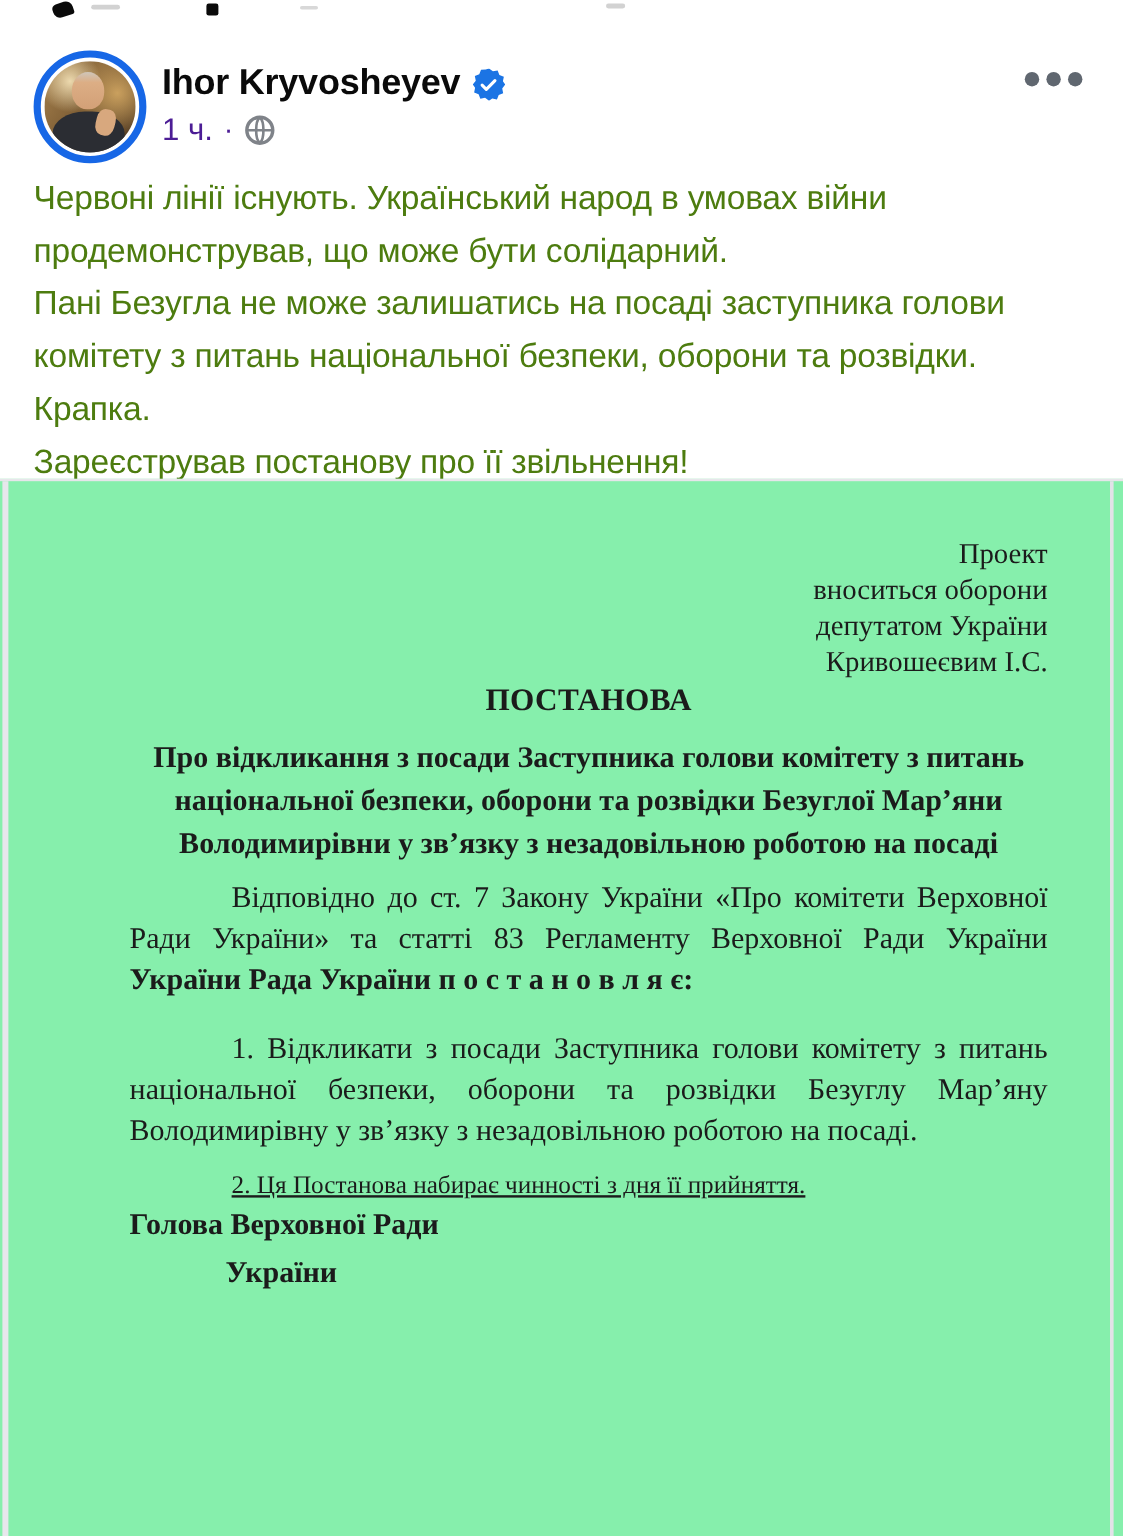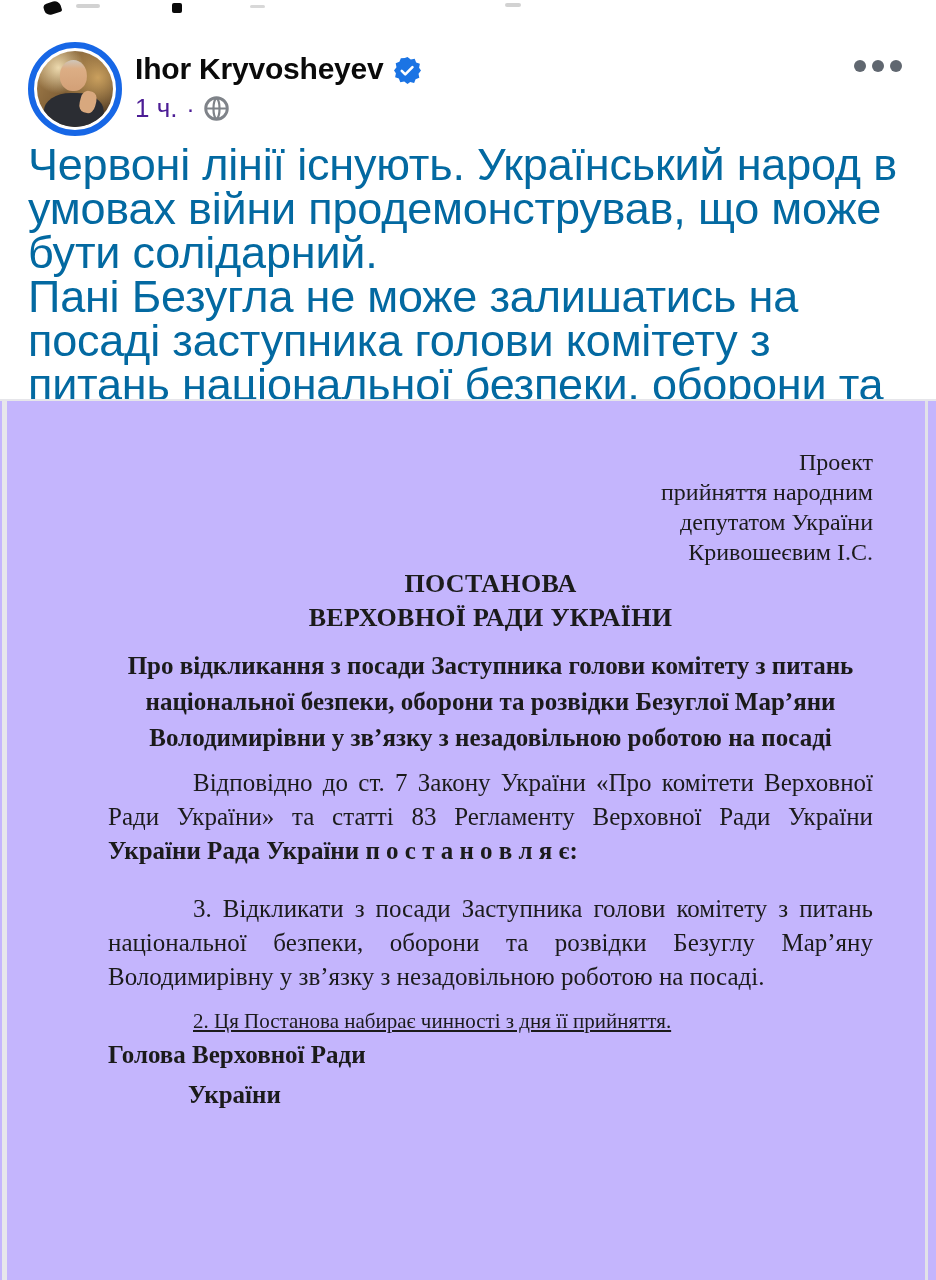--- a/index.html
+++ b/index.html
@@ -53,27 +53,27 @@
   .badge { width:27px; height:27px; display:inline-block; margin-top:2px; }
   .meta-row { position:absolute; left:107px; top:53px; display:flex; align-items:center; gap:9px; color:#4c1d95; font-size:26px; }
   .meta-sep { font-size:24px; line-height:26px; }
   .globe { width:27px; height:27px; display:inline-block; }
   .menu-dots { position:absolute; right:2px; top:16px; display:flex; gap:6px; cursor:pointer; padding:4px; }
   .menu-dots i { width:12px; height:12px; border-radius:50%; background:#606770; display:block; }
 
   
   .post-text {
     position:absolute; top:143px; left:28px; width:884px;
-    font-size:45px; line-height:44px; letter-spacing:-0.2px; color:#0369a1;
+    font-size:28px; line-height:44px; letter-spacing:-0.2px; color:#4d7c0f;
   }
 
   
   .doc {
     position:absolute; top:399px; left:0; width:936px; height:881px;
-    background:#c4b5fd; border-top:2px solid #e6e6ea; cursor:pointer;
+    background:#86efac; border-top:2px solid #e6e6ea; cursor:pointer;
     font-family:"Liberation Serif", serif; color:#1b1b1b;
   }
   .doc .edge-left  { position:absolute; left:2px;  top:0; width:5px; height:100%; background:#e7e7ec; }
   .doc .edge-right { position:absolute; left:925px; top:0; width:3px; height:100%; background:#e2e2e8; }
   .doc-inner { position:absolute; left:108px; top:0; width:765px; }
 
   .submitter { margin-top:46px; text-align:right; font-size:24px; line-height:30px; }
   .doc-title { text-align:center; font-weight:700; font-size:26px; line-height:34px; letter-spacing:0.3px; }
   .doc-subject { margin-top:13px; text-align:center; font-weight:700; font-size:25px; line-height:36px; padding:0 10px; }
   .doc-preamble { margin-top:10px; text-align:justify; text-indent:85px; font-size:25px; line-height:34px; }
@@ -128,47 +128,47 @@
     <div class="menu-dots">
       <i></i>
       <i></i>
       <i></i>
     </div>
   </div>
 
   <div class="post-text">
     <div>Червоні лінії існують. Український народ в умовах війни продемонстрував, що може бути солідарний.</div>
     <div>Пані Безугла не може залишатись на посаді заступника голови комітету з питань національної безпеки, оборони та розвідки. Крапка.</div>
+    <div>Зареєстрував постанову про її звільнення!</div>
   </div>
 
   <div class="doc">
     <div class="edge-left"></div>
     <div class="edge-right"></div>
 
     <div class="doc-inner">
 
       <div class="submitter">
         <div>Проект</div>
-        <div>прийняття народним</div>
+        <div>вноситься оборони</div>
         <div>депутатом України</div>
         <div>Кривошеєвим І.С.</div>
       </div>
 
       <div class="doc-title">
         <div>ПОСТАНОВА</div>
-        <div>ВЕРХОВНОЇ РАДИ УКРАЇНИ</div>
       </div>
 
       <div class="doc-subject">Про відкликання з посади Заступника голови комітету з питань національної безпеки, оборони та розвідки Безуглої Мар’яни Володимирівни у зв’язку з незадовільною роботою на посаді</div>
 
       <div class="doc-preamble">
         <span>Відповідно до ст. 7 Закону України «Про комітети Верховної Ради України» та статті 83 Регламенту Верховної Ради України </span><b>України Рада України п о с т а н о в л я є:</b>
       </div>
 
-      <div class="doc-item1">3. Відкликати з посади Заступника голови комітету з питань національної безпеки, оборони та розвідки Безуглу Мар’яну Володимирівну у зв’язку з незадовільною роботою на посаді.</div>
+      <div class="doc-item1">1. Відкликати з посади Заступника голови комітету з питань національної безпеки, оборони та розвідки Безуглу Мар’яну Володимирівну у зв’язку з незадовільною роботою на посаді.</div>
       <div class="doc-item2">2. Ця Постанова набирає чинності з дня її прийняття.</div>
 
       <div class="signature">
         <div>Голова Верховної Ради</div>
         <div class="sig2">України</div>
       </div>
 
     </div>
   </div>
 

